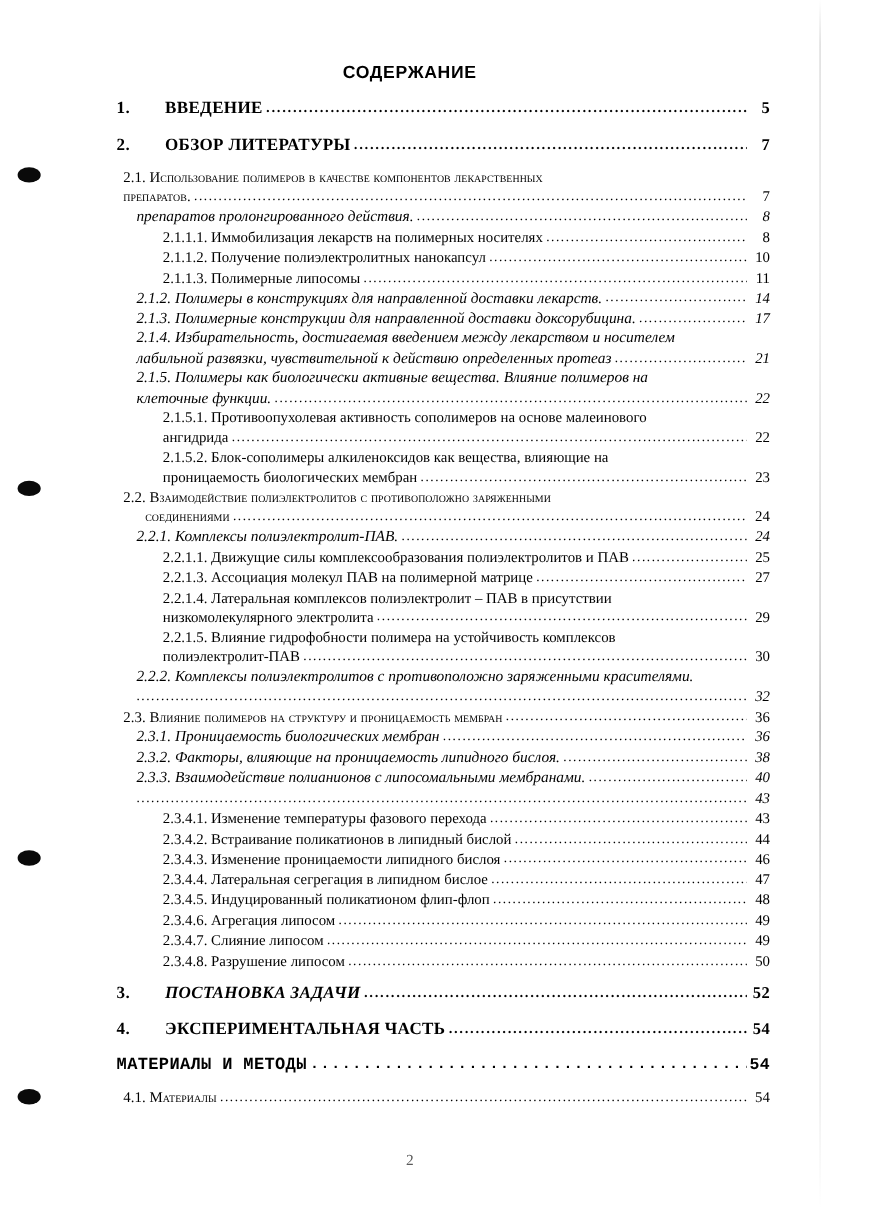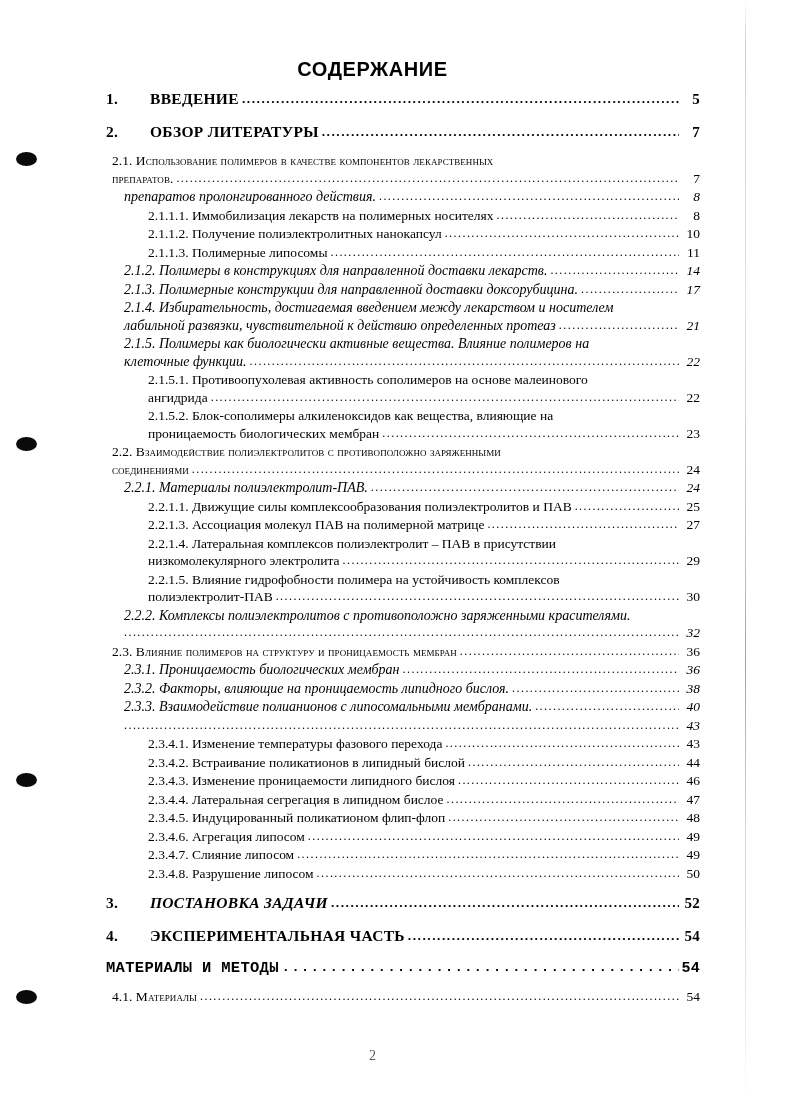--- a/index.html
+++ b/index.html
@@ -47,21 +47,21 @@
 
   
   .doc-title {
     position: absolute;
     left: 0;
     top: 58px;
     width: 745px;
     text-align: center;
     font-family: "Liberation Sans", "DejaVu Sans", sans-serif;
     font-weight: bold;
-    font-size: 20px;
+    font-size: 16px;
     letter-spacing: 0.6px;
   }
 
   
   .toc {
     position: absolute;
     left: 0;
     top: 86px;
     width: 745px;
   }
@@ -302,28 +302,28 @@
           <span class="txt" style="padding-right: 3px;">проницаемость биологических мембран</span>
           <span class="leader"></span>
           <span class="pg">23</span>
         </div>
       </div>
       <div class="cont lvl2">
         <div class="row">
           <span class="txt wrapline">2.2. Взаимодействие полиэлектролитов с противоположно заряженными</span>
         </div>
         <div class="row">
-          <span class="txt" style="padding-right: 3px;">соединениями</span>
+          <span class="txt" style="padding-right: 3px; margin-left: 20px;">соединениями</span>
           <span class="leader"></span>
           <span class="pg">24</span>
         </div>
       </div>
       <div class="cont lvl3">
         <div class="row">
-          <span class="txt" style="padding-right: 3px;">2.2.1. Материалы полиэлектролит-ПАВ.</span>
+          <span class="txt" style="padding-right: 3px;">2.2.1. Комплексы полиэлектролит-ПАВ.</span>
           <span class="leader"></span>
           <span class="pg">24</span>
         </div>
       </div>
       <div class="cont lvl4">
         <div class="row">
           <span class="txt" style="padding-right: 3px;">2.2.1.1. Движущие силы комплексообразования полиэлектролитов и ПАВ</span>
           <span class="leader"></span>
           <span class="pg">25</span>
         </div>

